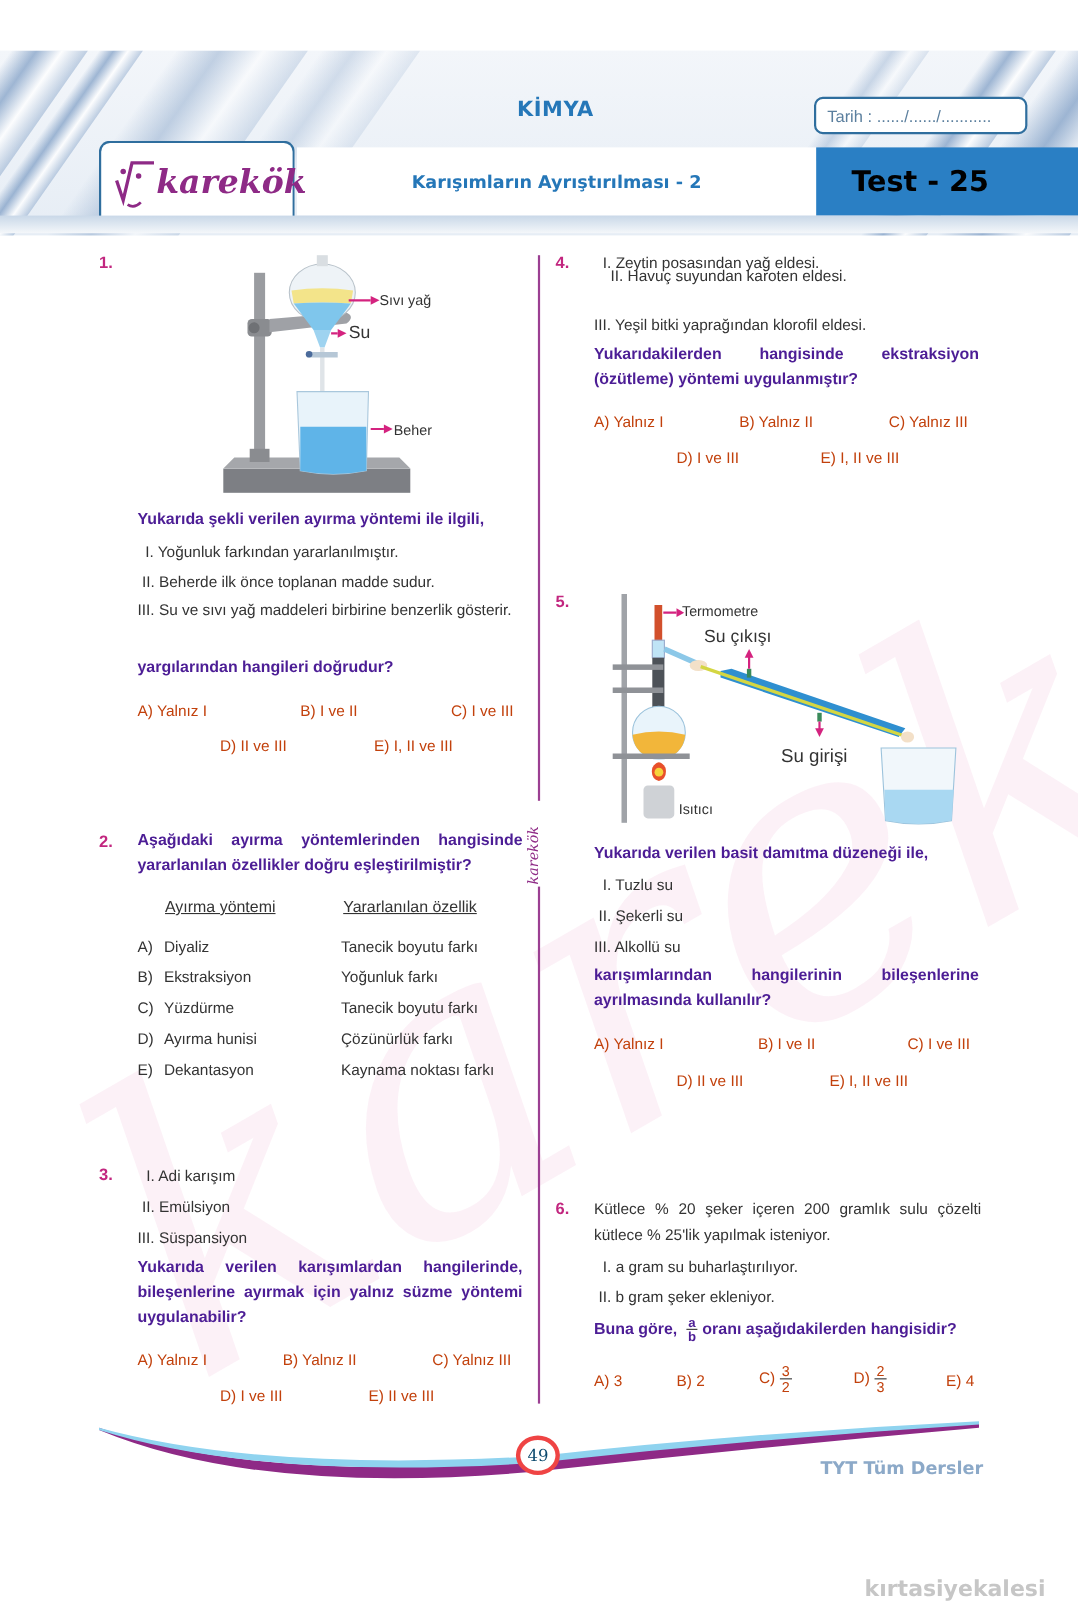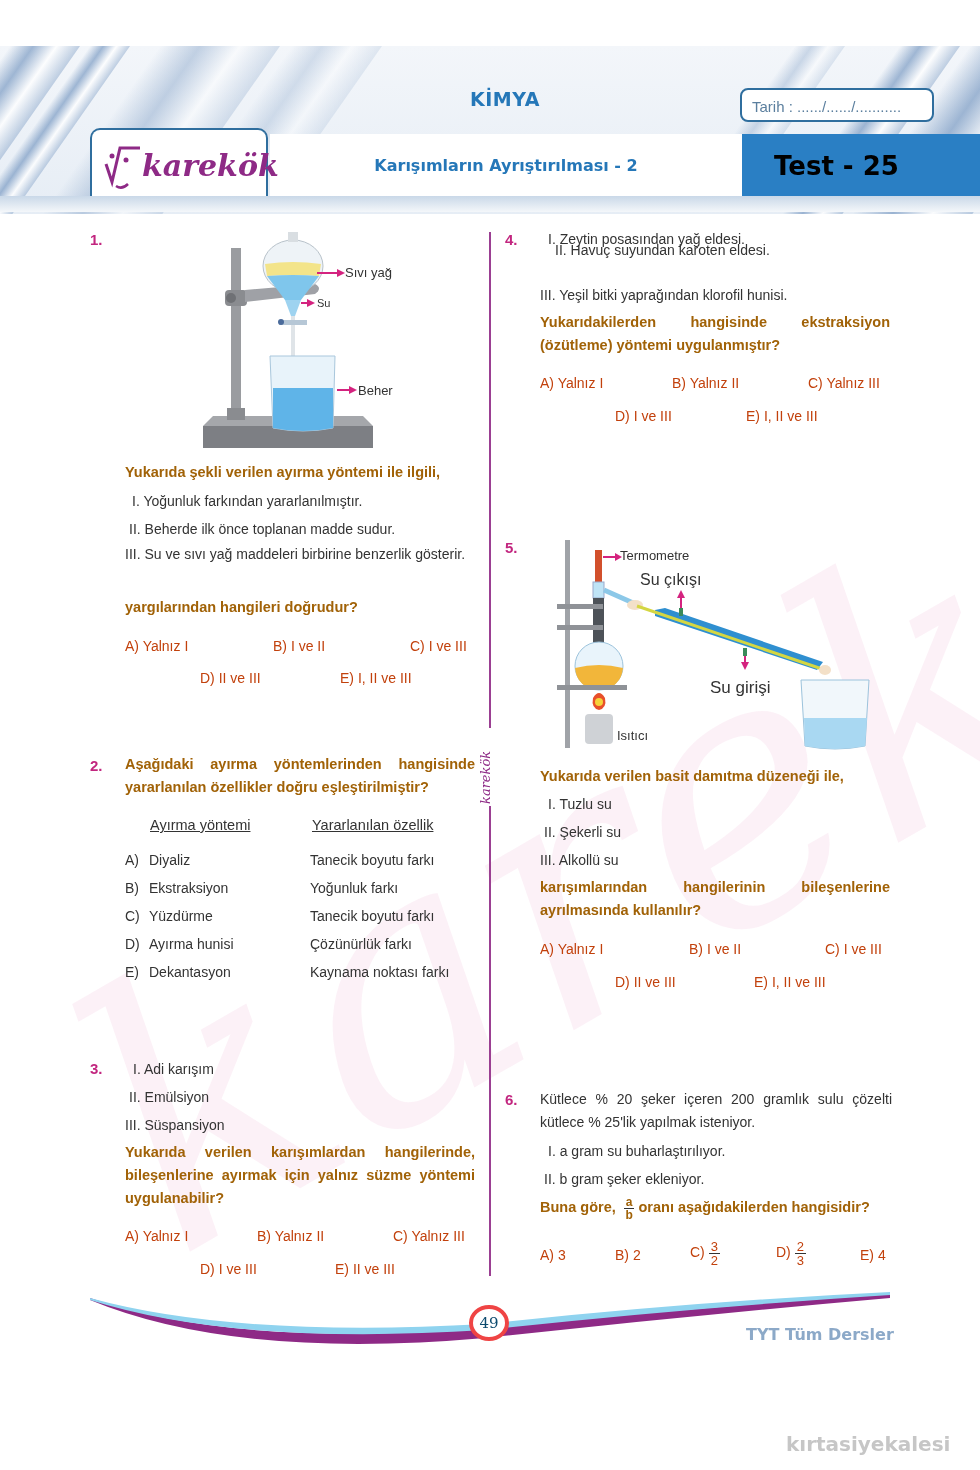--- a/index.html
+++ b/index.html
@@ -18,21 +18,21 @@
   .test-text{left:774px;top:151px;font-family:"DejaVu Sans",sans-serif;font-weight:bold;font-size:26px;color:#000000;}
   .hdr-shadow{left:0;top:196px;width:980px;height:16px;background:linear-gradient(180deg,#c9d8e8,#f4f7fa);}
   
   .wm{left:10px;top:970px;font-family:"DejaVu Serif",serif;font-style:italic;font-size:360px;color:rgba(230,120,180,0.10);transform:rotate(-30deg);transform-origin:left top;white-space:nowrap;pointer-events:none;}
   
   .divider{left:489px;top:232px;width:2px;height:1044px;background:#9b3f92;}
   .div-gap{left:482px;top:728px;width:16px;height:78px;background:#fff;}
   .div-label{left:478px;top:804px;transform:rotate(-90deg);transform-origin:left top;font-family:"DejaVu Serif",serif;font-style:italic;font-size:13px;color:#8e2a86;}
   .qnum{font-weight:bold;font-size:15px;color:#c2267f;}
   .t{font-size:14px;color:#333;line-height:28px;}
-  .b{font-weight:bold;font-size:14.5px;color:#a16207;line-height:23px;}
+  .b{font-weight:bold;font-size:14.5px;color:#4c1d95;line-height:23px;}
   .just{text-align:justify;}
   .opt{font-size:14px;color:#c2410c;}
   .ul{text-decoration:underline;font-size:14.5px;color:#333;}
   .frac{display:inline-block;vertical-align:middle;text-align:center;font-size:12px;line-height:12px;margin-left:4px;}
   .frac span{display:block;}
   .frac .num{border-bottom:1px solid #333;padding:0 2px;}
   
   .pgnum{left:469px;top:1305px;width:40px;height:36px;border-radius:50%;border:4px solid #ef4444;background:#fff;box-sizing:border-box;text-align:center;font-family:"DejaVu Serif",serif;font-size:15px;line-height:28px;color:#0c4a6e;}
   .footer-title{left:746px;top:1325px;font-family:"DejaVu Sans",sans-serif;font-weight:bold;font-size:16px;color:#8ca9c8;}
   .credit{left:786px;top:1432px;font-family:"DejaVu Sans",sans-serif;font-weight:bold;font-size:20px;color:#c6c6c6;}
@@ -92,21 +92,21 @@
   <path d="M75 128 L140 128 L138 200 Q108 206 78 200 Z" fill="#e8f3fa" stroke="#a9c7dc"></path>
   <path d="M78 160 L138 160 L138 200 Q108 206 78 200 Z" fill="#5fb4e8"></path>
   <line x1="122" y1="45" x2="142" y2="45" stroke="#d4237f" stroke-width="2"></line>
     <polygon points="142,41 150,45 142,49" fill="#d4237f"></polygon>
   <line x1="106" y1="75" x2="112" y2="75" stroke="#d4237f" stroke-width="2"></line>
     <polygon points="112,71 120,75 112,79" fill="#d4237f"></polygon>
   <line x1="142" y1="162" x2="154" y2="162" stroke="#d4237f" stroke-width="2"></line>
     <polygon points="154,158 162,162 154,166" fill="#d4237f"></polygon>
 </svg>
 <div class="abs t" style="left:345px;top:259px;font-size:13px;">Sıvı yağ</div>
-<div class="abs t" style="left:317px;top:289px;font-size:11px;">Su</div>
+<div class="abs t" style="left:317px;top:289px;font-size:16px;">Su</div>
 <div class="abs t" style="left:358px;top:377px;font-size:13px;">Beher</div>
 
 <div class="abs b" style="left:125px;top:461px;">Yukarıda şekli verilen ayırma yöntemi ile ilgili,</div>
 <div class="abs t" style="left:132px;top:487px;"><span>I.</span> <span>Yoğunluk farkından yararlanılmıştır.</span></div>
 <div class="abs t" style="left:129px;top:515px;"><span>II.</span> <span>Beherde ilk önce toplanan madde sudur.</span></div>
 <div class="abs t just" style="left:125px;top:543px;width:350px;line-height:23px;"><span>III.</span> <span>Su ve sıvı yağ maddeleri birbirine benzerlik gösterir.</span></div>
 <div class="abs b" style="left:125px;top:596px;">yargılarından hangileri doğrudur?</div>
 <div class="abs opt" style="left:125px;top:638px;">A) Yalnız I</div>
 <div class="abs opt" style="left:273px;top:638px;">B) I ve II</div>
 <div class="abs opt" style="left:410px;top:638px;">C) I ve III</div>
@@ -132,21 +132,21 @@
 <div class="abs b just" style="left:125px;top:1141px;width:350px;">Yukarıda verilen karışımlardan hangilerinde, bileşenlerine ayırmak için yalnız süzme yöntemi uygulanabilir?</div>
 <div class="abs opt" style="left:125px;top:1228px;">A) Yalnız I</div>
 <div class="abs opt" style="left:257px;top:1228px;">B) Yalnız II</div>
 <div class="abs opt" style="left:393px;top:1228px;">C) Yalnız III</div>
 <div class="abs opt" style="left:200px;top:1261px;">D) I ve III</div>
 <div class="abs opt" style="left:335px;top:1261px;">E) II ve III</div>
 
 <div class="abs qnum" style="left:505px;top:231px;">4.</div>
 <div class="abs t" style="left:548px;top:225px;"><span>I.</span> <span>Zeytin posasından yağ eldesi.</span></div>
 <div class="abs t" style="left:544px;top:236px;margin-left:11px;"><span>II.</span> <span>Havuç suyundan karoten eldesi.</span></div>
-<div class="abs t" style="left:540px;top:281px;"><span>III.</span> <span>Yeşil bitki yaprağından klorofil hunisi.</span></div>
+<div class="abs t" style="left:540px;top:281px;"><span>III.</span> <span>Yeşil bitki yaprağından klorofil eldesi.</span></div>
 <div class="abs b just" style="left:540px;top:311px;width:350px;">Yukarıdakilerden hangisinde ekstraksiyon (özütleme) yöntemi uygulanmıştır?</div>
 <div class="abs opt" style="left:540px;top:375px;">A) Yalnız I</div>
 <div class="abs opt" style="left:672px;top:375px;">B) Yalnız II</div>
 <div class="abs opt" style="left:808px;top:375px;">C) Yalnız III</div>
 <div class="abs opt" style="left:615px;top:408px;">D) I ve III</div>
 <div class="abs opt" style="left:746px;top:408px;">E) I, II ve III</div>
 
 <div class="abs qnum" style="left:505px;top:539px;">5.</div>
 <svg class="abs" style="left:555px;top:538px;" width="320" height="215" viewBox="0 0 320 215">
   <rect x="10" y="2" width="5" height="208" fill="#a0a3a8"></rect>

